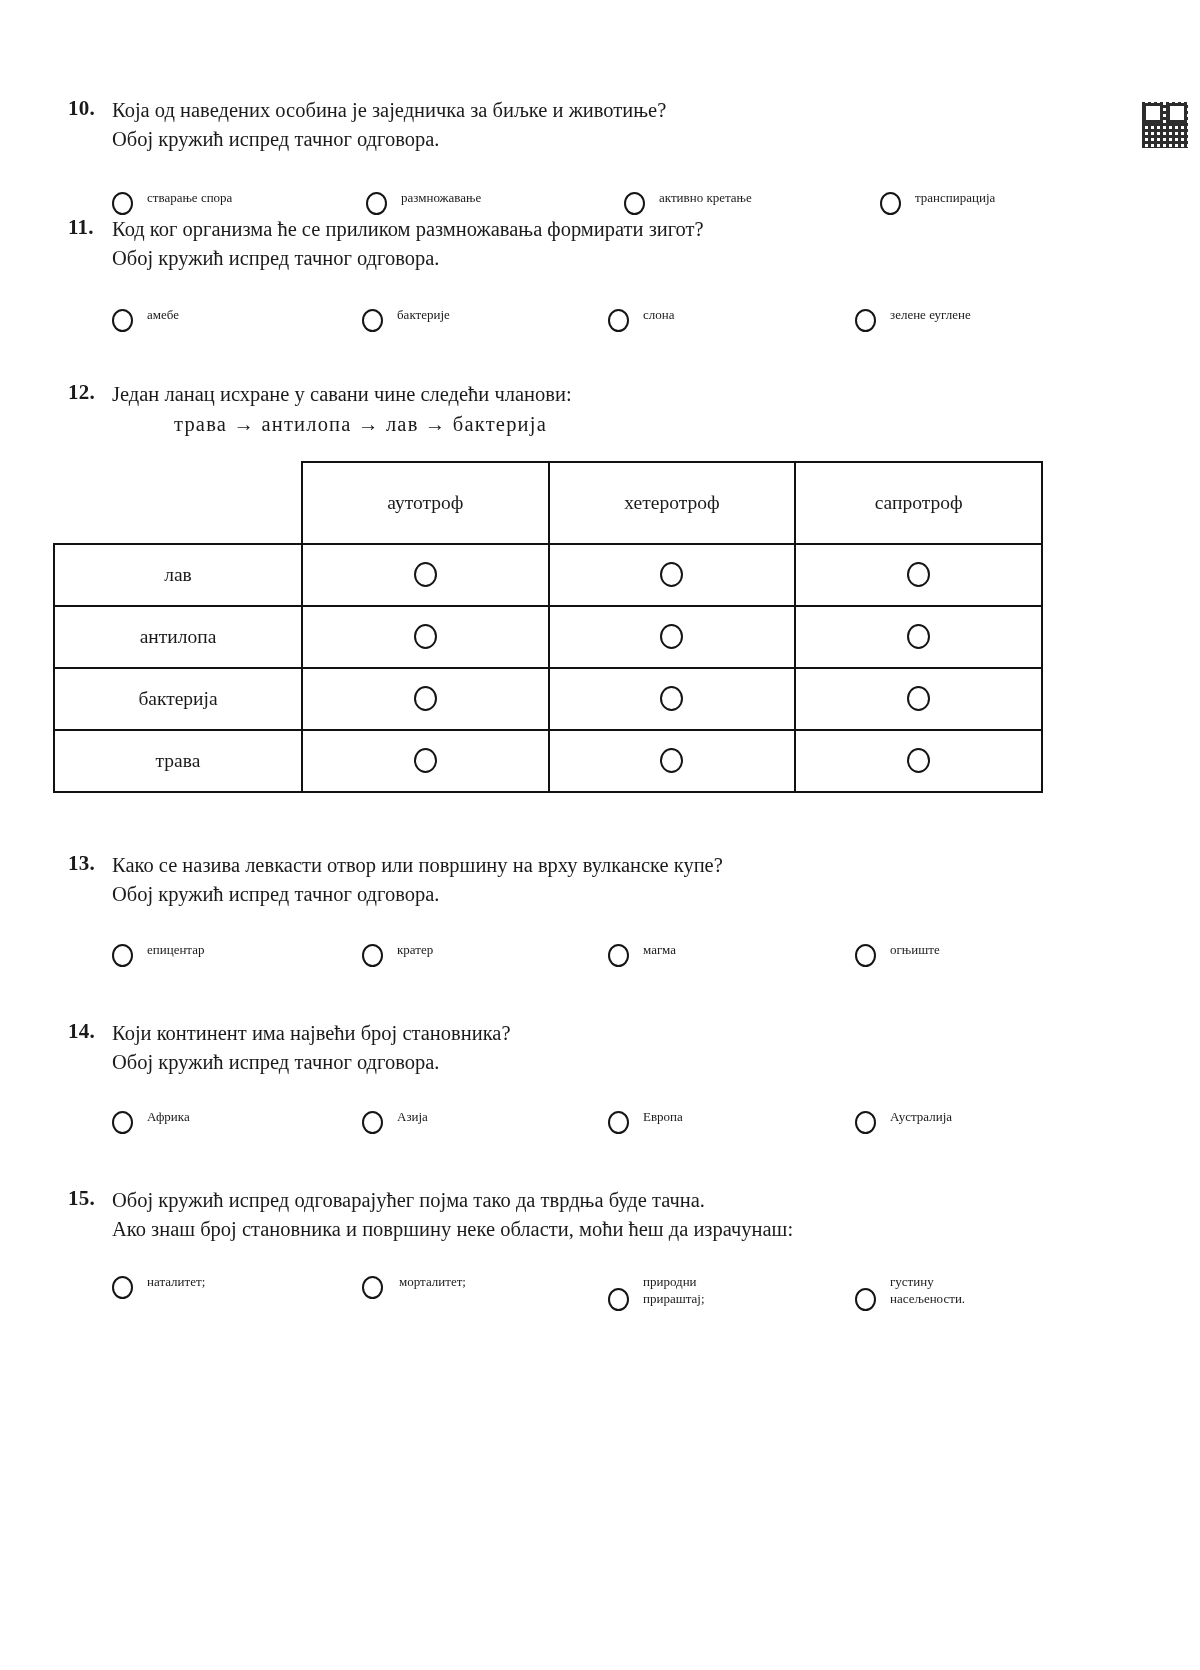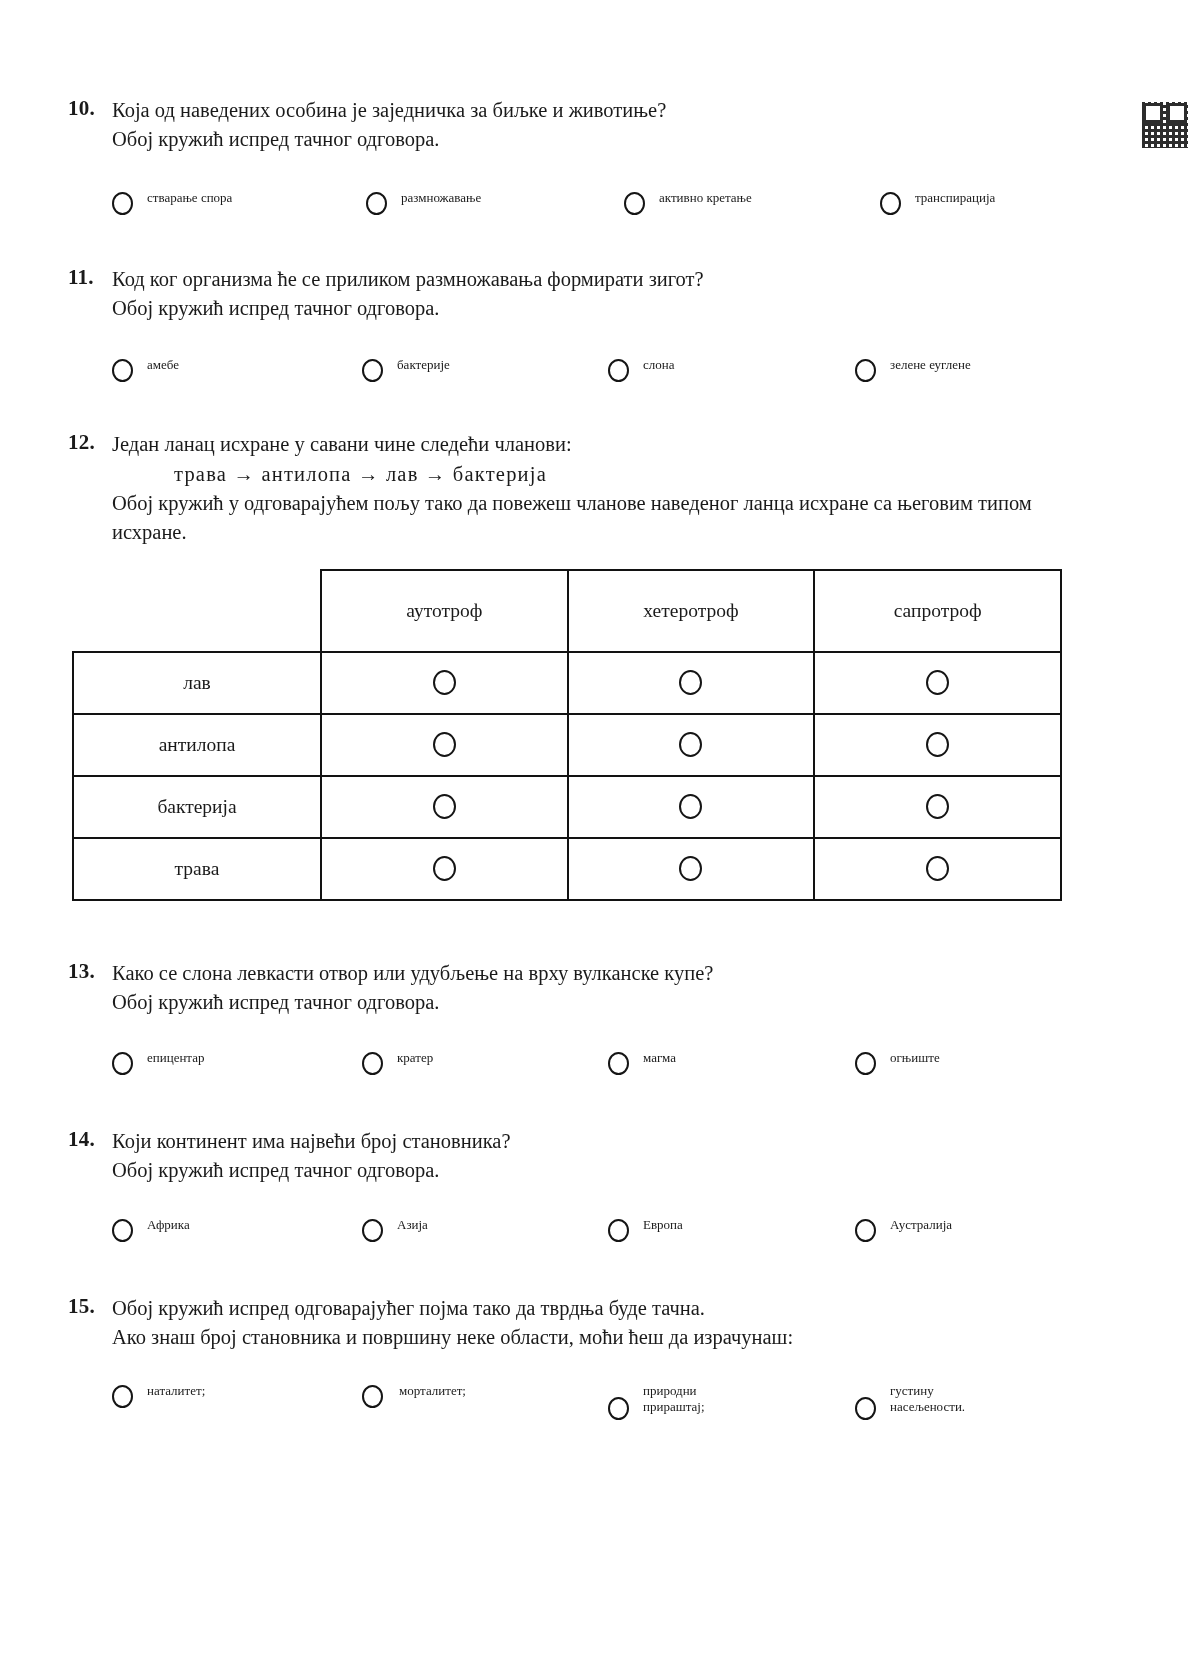--- a/index.html
+++ b/index.html
@@ -89,21 +89,21 @@
     margin-top: 2px;
     background: #fff;
   }
   .opt-label {
     font-size: 13px;
     line-height: 1.28;
     white-space: pre-line;
   }
 
   
-  .tbl-wrap { padding-left: 72px; }
+  .tbl-wrap { padding-left: 53px; }
   table.match {
     border-collapse: collapse;
     width: 990px;
     table-layout: fixed;
   }
   table.match td {
     border: 2.5px solid #121212;
     height: 62px;
     text-align: center;
     vertical-align: middle;
@@ -148,21 +148,21 @@
     <div class="opt" style="width:256px;">
       <span class="bubble"></span>
       <span class="opt-label">активно кретање</span>
     </div>
     <div class="opt">
       <span class="bubble"></span>
       <span class="opt-label">транспирација</span>
     </div>
   </div>
 
-  <div class="q" style="margin-top:50px;">
+  <div class="q" style="">
     <span class="q-num">11.</span>
     <div class="q-line">Код ког организма ће се приликом размножавања формирати зигот?</div>
     <div class="q-line">Обој кружић испред тачног одговора.</div>
   </div>
   <div class="opts" style="margin-top:34px;">
     <div class="opt" style="width:250px;">
       <span class="bubble"></span>
       <span class="opt-label">амебе</span>
     </div>
     <div class="opt" style="width:246px;">
@@ -176,21 +176,20 @@
     <div class="opt">
       <span class="bubble"></span>
       <span class="opt-label">зелене еуглене</span>
     </div>
   </div>
 
   <div class="q" style="margin-top:48px;">
     <span class="q-num">12.</span>
     <div class="q-line">Један ланац исхране у савани чине следећи чланови:</div>
     <div class="q-chain">трава  →   антилопа →   лав  →   бактерија</div>
-    <div class="q-line" style="max-width:960px;">Обој кружић у одговарајућем пољу тако да повежеш чланове наведеног ланца исхране са његовим типом исхране.</div>
   </div>
 
   <div class="tbl-wrap" style="margin-top:22px;">
     <table class="match">
       <tbody>
           <tr>
         <td class="corner" style="width:248px;"></td>
         <td class="hdr">аутотроф</td>
         <td class="hdr">хетеротроф</td>
         <td class="hdr">сапротроф</td>
@@ -242,21 +241,21 @@
         <td>
               <div class="cell-bubble"></div>
             </td>
       </tr>
     </tbody>
       </table>
   </div>
 
   <div class="q" style="margin-top:58px;">
     <span class="q-num">13.</span>
-    <div class="q-line">Како се слона левкасти отвор или удубљење на врху вулканске купе?</div>
+    <div class="q-line">Како се назива левкасти отвор или површину на врху вулканске купе?</div>
     <div class="q-line">Обој кружић испред тачног одговора.</div>
   </div>
   <div class="opts" style="margin-top:33px;">
     <div class="opt" style="width:250px;">
       <span class="bubble"></span>
       <span class="opt-label">епицентар</span>
     </div>
     <div class="opt" style="width:246px;">
       <span class="bubble"></span>
       <span class="opt-label">кратер</span>

